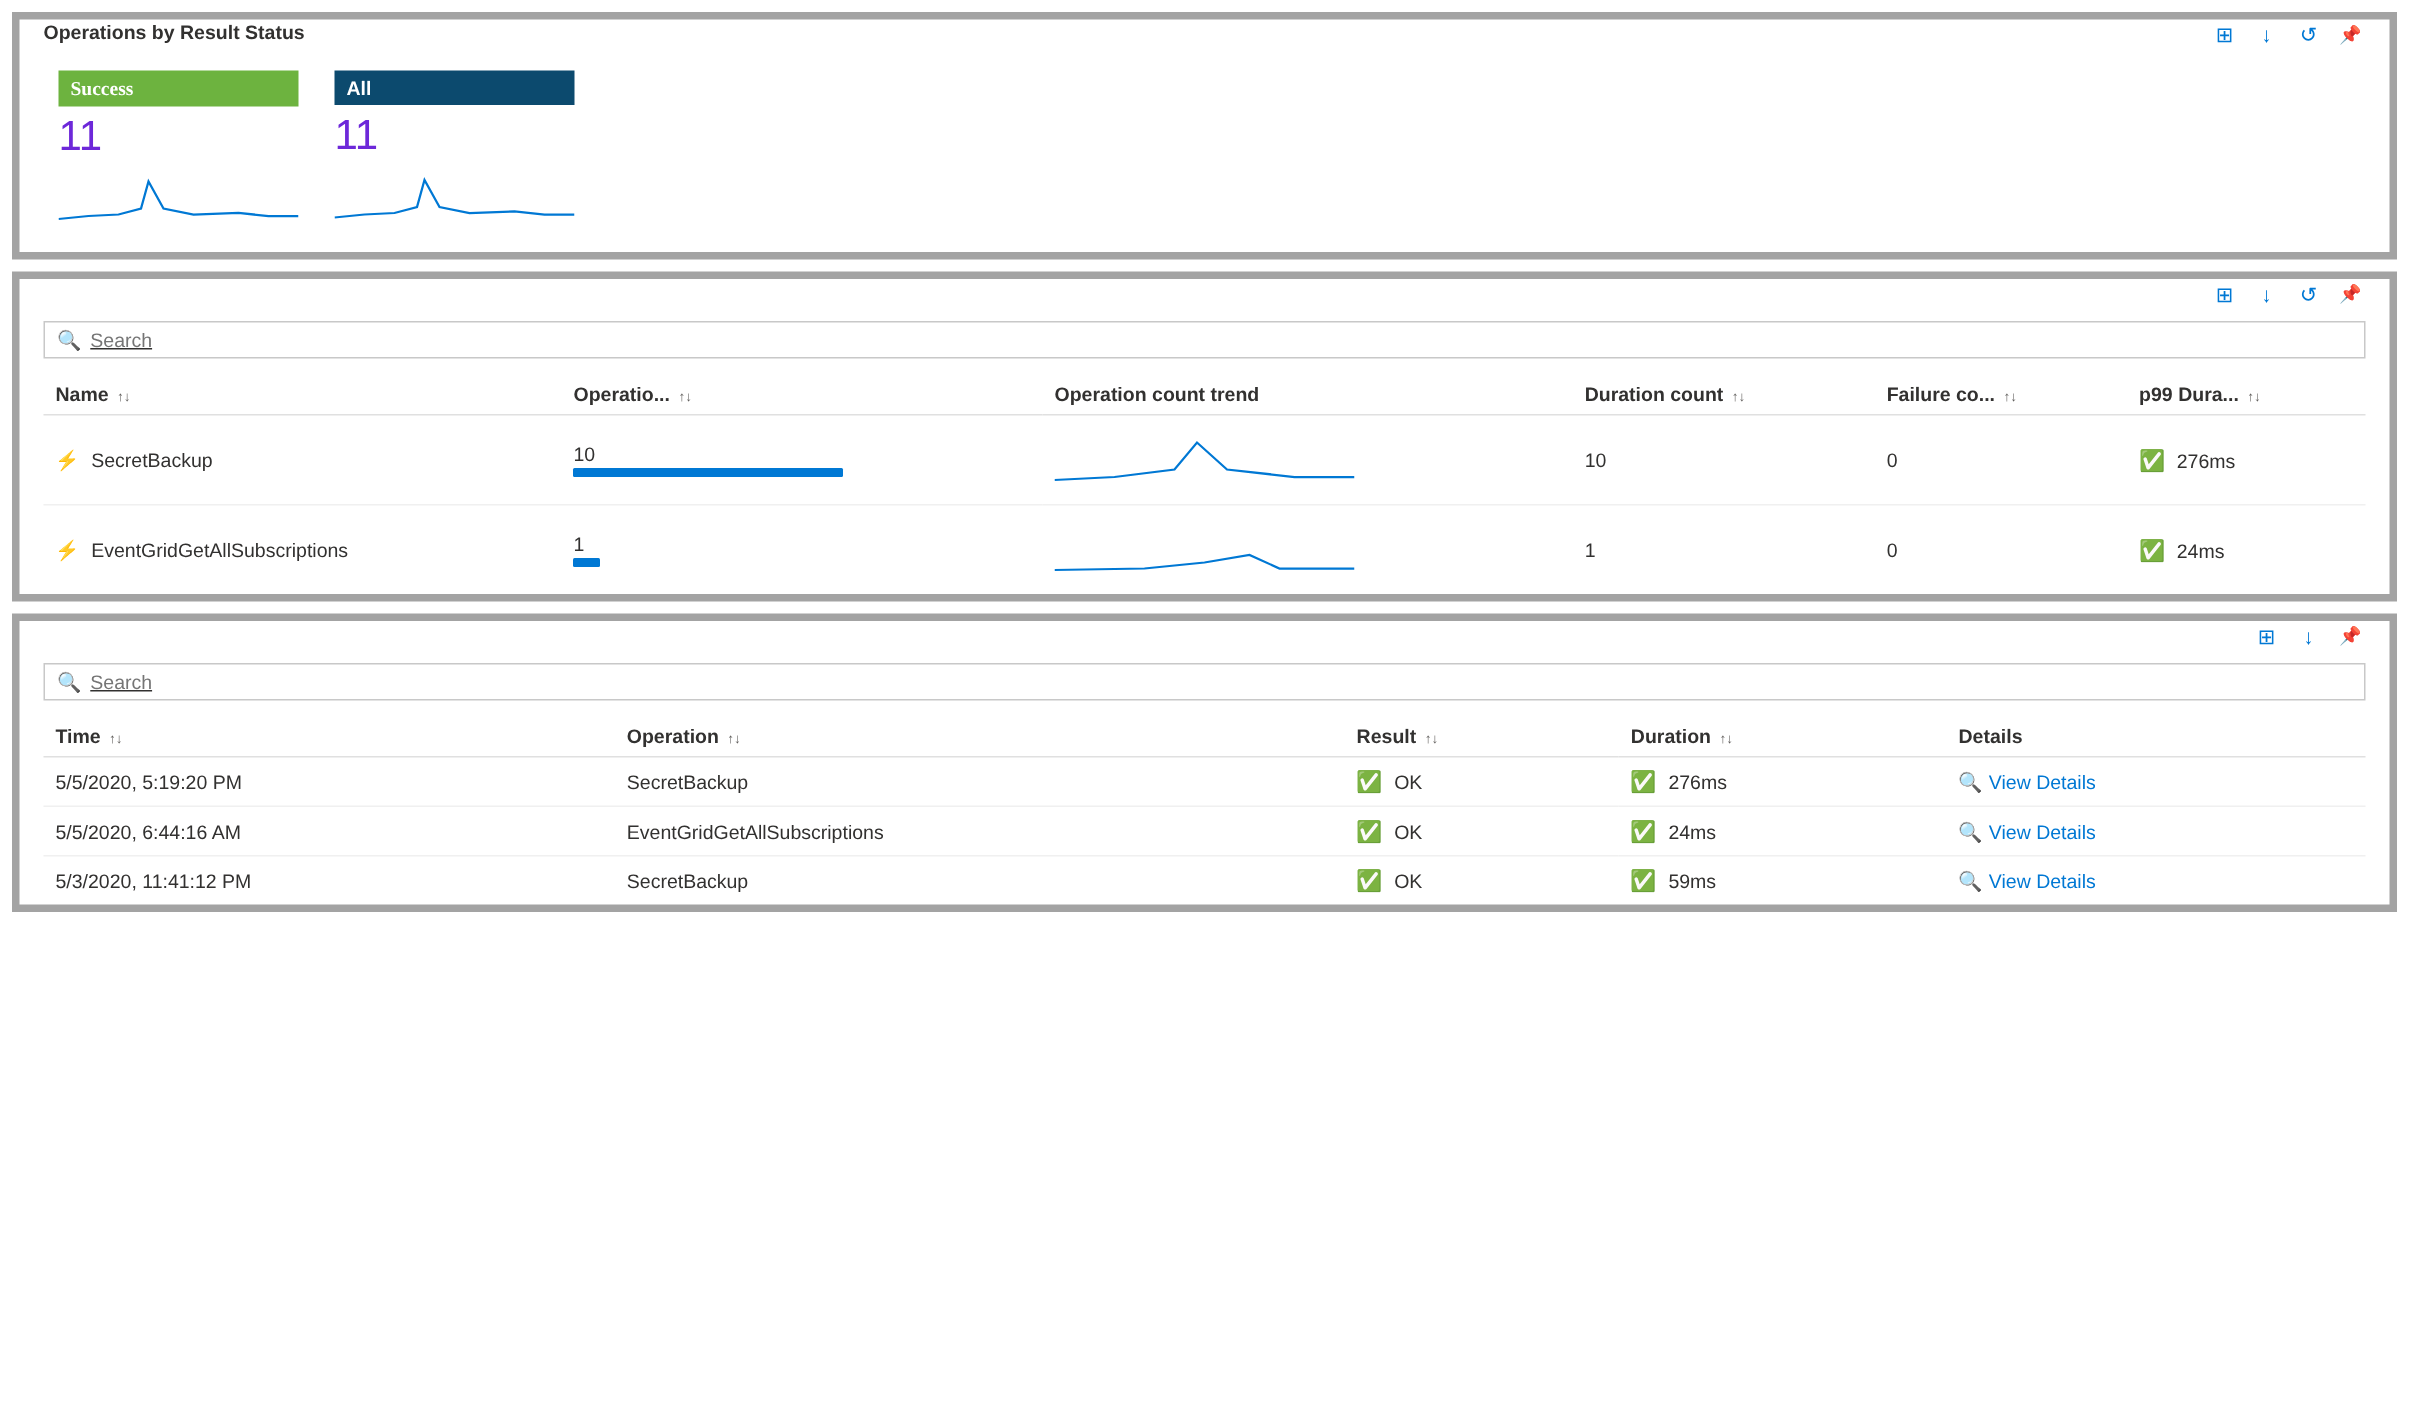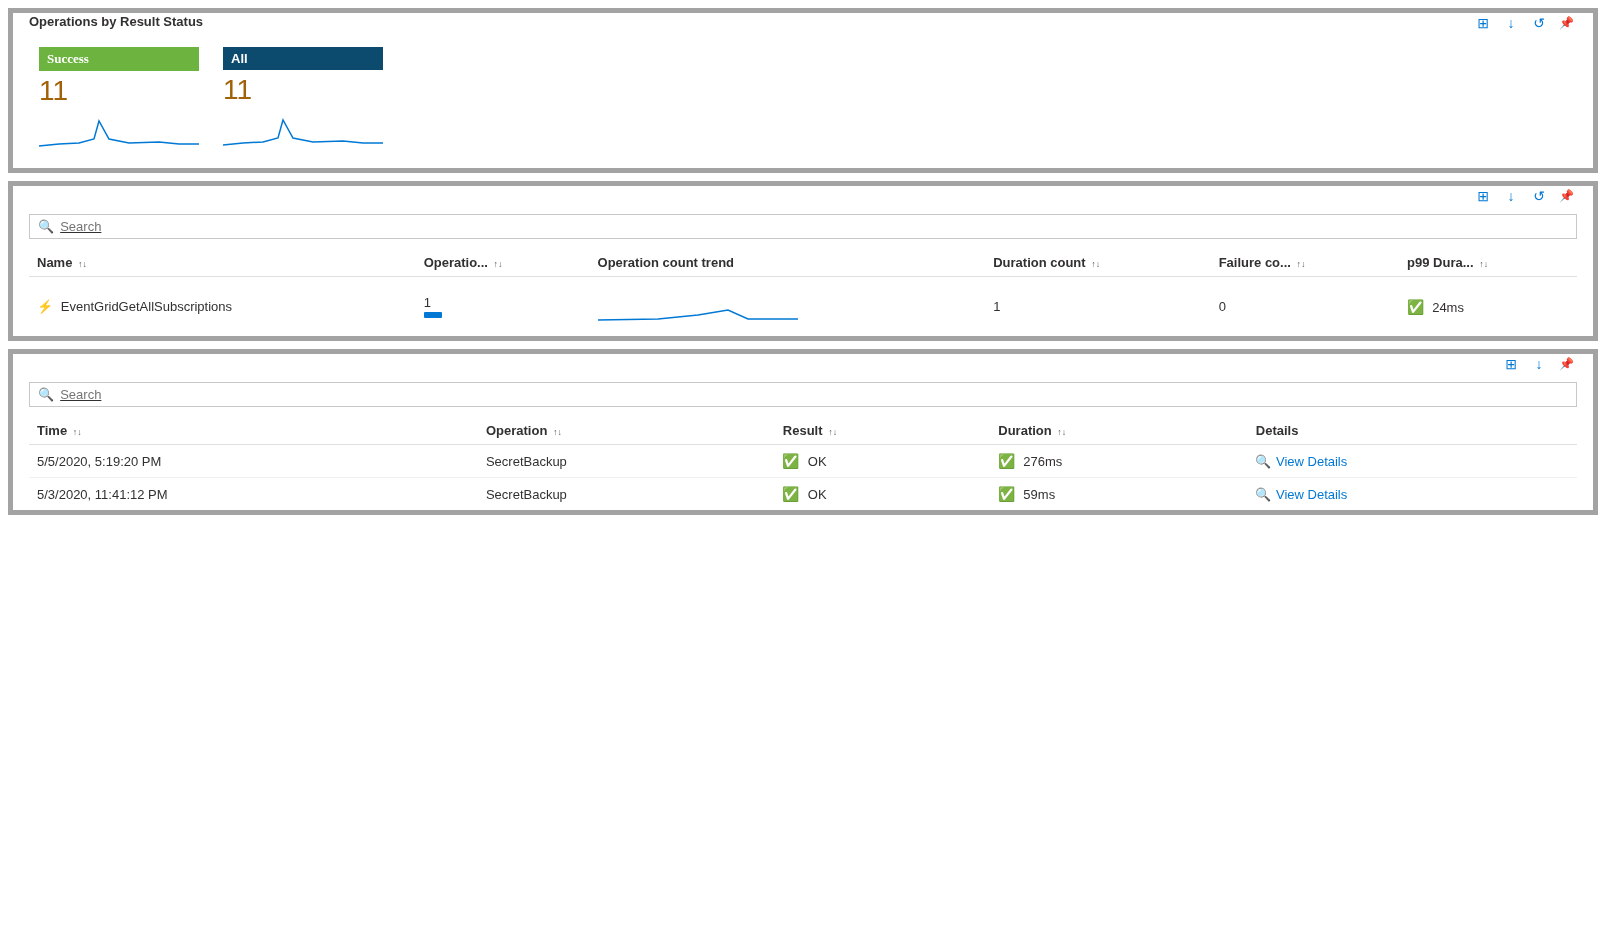--- a/index.html
+++ b/index.html
@@ -62,21 +62,21 @@
       padding: 4px 8px;
       margin-bottom: 4px;
     }
 
     .status-card-label.success { background: #6db33f; font-family: Liberation Serif, serif; }
     .status-card-label.all { background: #0c4a6e; }
 
     .status-card-count {
       font-size: 28px;
       font-weight: 300;
-      color: #a16207;
+      color: #6d28d9;
       margin-bottom: 4px;
     }
 
     .sparkline {
       width: 160px;
       height: 40px;
     }
 
     
     .search-bar {
@@ -250,20 +250,47 @@
           <span class="sort-arrows">↑↓</span>
         </th>
         <th>
           <span>p99 Dura...</span>
           <span class="sort-arrows">↑↓</span>
         </th>
       </tr>
     </thead>
     <tbody>
 
+      <tr>
+        <td>
+          <span class="op-icon">⚡</span>
+          <span>SecretBackup</span>
+        </td>
+        <td>
+          <div class="bar-container">
+            <span>10</span>
+            <div class="bar" style="width: 180px;"></div>
+          </div>
+        </td>
+        <td>
+          <svg class="trend-line" viewBox="0 0 200 40" xmlns="http://www.w3.org/2000/svg">
+            <polyline points="0,35 40,33 80,28 95,10 115,28 160,33 200,33" fill="none" stroke="#0078d4" stroke-width="1.5"></polyline>
+          </svg>
+        </td>
+        <td>
+          <span>10</span>
+        </td>
+        <td>
+          <span>0</span>
+        </td>
+        <td>
+          <span class="check-icon">✅</span>
+          <span>276ms</span>
+        </td>
+      </tr>
 
       <tr>
         <td>
           <span class="op-icon">⚡</span>
           <span>EventGridGetAllSubscriptions</span>
         </td>
         <td>
           <div class="bar-container">
             <span>1</span>
             <div class="bar" style="width: 18px;"></div>
@@ -343,38 +370,60 @@
           <span>276ms</span>
         </td>
         <td>
           <a class="link-btn" href="#">
             <span class="magnify-icon">🔍</span>
             <span>View Details</span>
           </a>
         </td>
       </tr>
 
-
-      <tr>
-        <td>
-          <span>5/3/2020, 11:41:12 PM</span>
-        </td>
-        <td>
-          <span>SecretBackup</span>
+      <tr>
+        <td>
+          <span>5/5/2020, 6:44:16 AM</span>
+        </td>
+        <td>
+          <span>EventGridGetAllSubscriptions</span>
         </td>
         <td>
           <span class="check-icon">✅</span>
           <span>OK</span>
         </td>
         <td>
           <span class="check-icon">✅</span>
-          <span>59ms</span>
+          <span>24ms</span>
         </td>
         <td>
           <a class="link-btn" href="#">
             <span class="magnify-icon">🔍</span>
             <span>View Details</span>
           </a>
         </td>
       </tr>
+
+      <tr>
+        <td>
+          <span>5/3/2020, 11:41:12 PM</span>
+        </td>
+        <td>
+          <span>SecretBackup</span>
+        </td>
+        <td>
+          <span class="check-icon">✅</span>
+          <span>OK</span>
+        </td>
+        <td>
+          <span class="check-icon">✅</span>
+          <span>59ms</span>
+        </td>
+        <td>
+          <a class="link-btn" href="#">
+            <span class="magnify-icon">🔍</span>
+            <span>View Details</span>
+          </a>
+        </td>
+      </tr>
     </tbody>
   </table>
 </div>
 
 </body></html>

